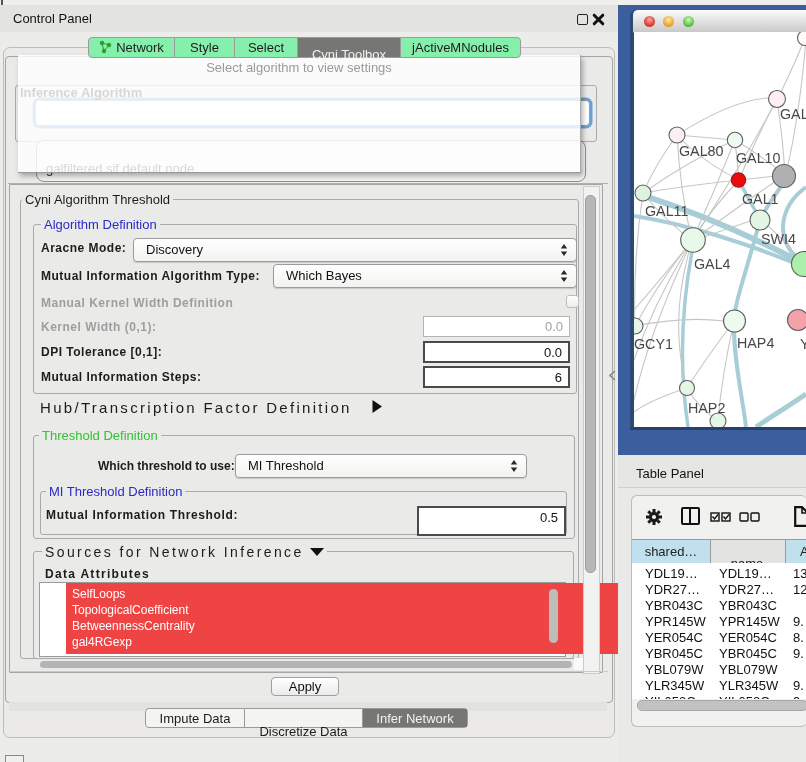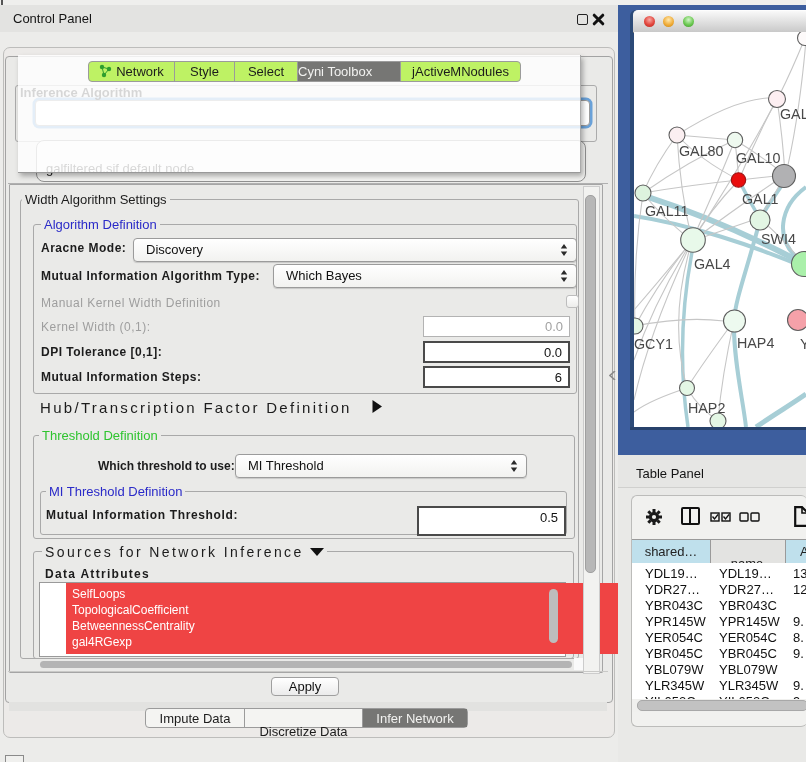--- a/index.html
+++ b/index.html
@@ -1,20 +1,20 @@
 <!DOCTYPE html>
 <html><head>
 <meta charset="utf-8">
 <style>
   html,body{margin:0;padding:0;}
   body{width:806px;height:762px;overflow:hidden;position:relative;
        font-family:"Liberation Sans", sans-serif;background:#ececea;}
   .abs{position:absolute;}
   .blab{font-weight:bold;font-size:12px;color:#1c1c1c;letter-spacing:0.5px;}
-  .glab{font-weight:normal;font-size:12px;color:#9e9e9e;letter-spacing:0.5px;}
+  .glab{font-weight:bold;font-size:12px;color:#9e9e9e;letter-spacing:0.5px;}
   .group{position:absolute;border:1px solid #a9a9a9;border-radius:3px;}
   .gtitle{position:absolute;top:-8px;background:#eaeae8;padding:0 3px;font-size:13px;}
   .combo{position:absolute;background:linear-gradient(#ffffff,#f2f2f0);
          border:1px solid #9b9b9b;border-radius:4px;box-shadow:0 1px 1px rgba(0,0,0,0.15);}
   .combo .ctext{position:absolute;left:12px;top:3px;font-size:13px;color:#111;}
   .arrows{position:absolute;right:8px;top:5px;width:8px;height:12px;}
   .tfield{position:absolute;background:#fff;text-align:right;font-size:13px;color:#111;}
 </style>
 </head>
 <body>
@@ -23,50 +23,50 @@
 <div class="abs" style="left:0;top:0;width:806px;height:5px;background:#efefed;"></div>
 <div class="abs" style="left:1px;top:0;width:2px;height:8px;background:#555;"></div>
 
 <div class="abs" style="left:0;top:5px;width:618px;height:27px;background:#e3e3e1;"></div>
 <div class="abs" style="left:13px;top:11px;font-size:13px;color:#141414;">Control Panel</div>
 <div class="abs" style="left:577px;top:14px;width:9px;height:9px;border:1.5px solid #222;border-radius:2px;"></div>
 <svg class="abs" style="left:592px;top:13px;" width="13" height="13" viewBox="0 0 13 13">
   <path d="M2.2 2.2 L10.8 10.8 M10.8 2.2 L2.2 10.8" stroke="#111" stroke-width="3" stroke-linecap="round"></path>
 </svg>
 
-<div class="abs" style="left:88px;top:37px;height:19px;border:1px solid #9b9b9b;border-radius:4px;background:#bef264;display:flex;font-size:13px;color:#1c1c1c;z-index:5;margin-top:24px;">
+<div class="abs" style="left:88px;top:37px;height:19px;border:1px solid #9b9b9b;border-radius:4px;background:#86efac;display:flex;font-size:13px;color:#1c1c1c;z-index:5;">
   <div style="width:85px;padding-top:2px;border-right:1px solid #9b9b9b;display:flex;justify-content:center;">
     <svg width="13" height="14" viewBox="0 0 13 14" style="margin-right:4px;margin-top:0px;">
       <circle cx="3" cy="3" r="2.2" fill="#2e9e2e"></circle>
         <circle cx="10" cy="5" r="2.2" fill="#2e9e2e"></circle>
         <circle cx="5" cy="11" r="2.2" fill="#2e9e2e"></circle>
       <path d="M3 3 L10 5 L5 11 Z" fill="none" stroke="#2e9e2e" stroke-width="1"></path>
     </svg>Network</div>
   <div style="width:59px;padding-top:2px;border-right:1px solid #9b9b9b;text-align:center;">Style</div>
   <div style="width:62px;padding-top:2px;border-right:1px solid #9b9b9b;text-align:center;">Select</div>
-  <div style="width:102px;padding-top:2px;border-right:1px solid #9b9b9b;background:#767674;color:#f2f2f0;">Cyni Toolbox</div>
+  <div style="width:102px;padding-top:9px;border-right:1px solid #9b9b9b;background:#767674;color:#f2f2f0;text-align:center;">Cyni Toolbox</div>
   <div style="width:119px;padding-top:2px;text-align:center;">jActiveMNodules</div>
 </div>
 
 <div class="abs" style="left:3px;top:47px;width:610px;height:689px;background:#eceae8;border:1px solid #bdbdbb;border-radius:7px;"></div>
 
 <div class="abs" style="left:5px;top:56px;width:606px;height:645px;background:#eaeae8;border:1px solid #a3a3a3;border-radius:4px;"></div>
 
 <div class="abs" style="left:15px;top:85px;width:580px;height:55px;border:1px solid #ababab;border-radius:3px;"></div>
 <div class="abs" style="left:35px;top:100px;width:553px;height:24px;background:#fff;border:1px solid #9b9b9b;border-radius:4px;box-shadow:0 0 0 2.5px #6aa1d8;"></div>
 <div class="abs" style="left:36px;top:140px;width:548px;height:40px;border:1px solid #909090;border-radius:8px;background:#f2f2f0;"></div>
 <div class="abs" style="left:20px;top:85px;font-size:13px;font-weight:bold;color:#1c1c1c;">Inference Algorithm</div>
 <div class="abs" style="left:46px;top:161px;font-size:13px;color:#222;">galfiltered.sif default node</div>
 
 <div class="abs" style="left:8px;top:183px;width:600px;height:1px;background:#b0b0b0;"></div>
 
 <div class="abs" style="left:9px;top:184px;width:592px;height:487px;border:1px solid #a5a5a5;border-radius:1px;"></div>
 
 <div class="group" style="left:20px;top:199px;width:557px;height:458px;background:#eaeae8;">
-  <div class="gtitle" style="left:1px;color:#1c1c1c;">Width Algorithm Settings</div>
+  <div class="gtitle" style="left:1px;color:#1c1c1c;">Cyni Algorithm Threshold</div>
 </div>
 
 <div class="group" style="left:33px;top:224px;width:542px;height:168px;">
   <div class="gtitle" style="left:7px;color:#2a2ac8;">Algorithm Definition</div>
 </div>
 <div class="abs blab" style="left:41px;top:241px;">Aracne Mode:</div>
 <div class="combo" style="left:133px;top:238px;width:442px;height:22px;">
     <span class="ctext">Discovery</span>
   <svg class="arrows" viewBox="0 0 8 12">
       <path d="M4 0 L7.2 4.4 L0.8 4.4 Z M4 12 L0.8 7.6 L7.2 7.6 Z" fill="#2a2a2a"></path>
@@ -137,20 +137,21 @@
   <div style="width:104px;padding-top:2px;background:#767674;color:#f2f2f0;text-align:center;">Infer Network</div>
 </div>
 
 <div class="abs" style="left:5px;top:755px;width:17px;height:10px;border:1.5px solid #8a8a8a;background:#f0f0ee;"></div>
 
 <svg class="abs" style="left:609px;top:371px;" width="7" height="9" viewBox="0 0 7 9">
     <path d="M6 0 L1 4.5 L6 9" fill="none" stroke="#8a8a8a" stroke-width="1.6"></path>
   </svg>
 
 <div class="abs" style="left:18px;top:55px;width:562px;height:117px;background:rgba(255,255,255,0.82);border-right:1px solid #aaa;border-bottom:1px solid #999;box-shadow:2px 3px 5px rgba(0,0,0,0.3);">
+  <div style="position:absolute;left:0;top:5px;width:100%;text-align:center;font-size:13px;color:#9a9a9a;">Select algorithm to view settings</div>
 </div>
 
 <div class="abs" style="left:618px;top:5px;width:188px;height:450px;background:#3d5e9e;"></div>
 
 <div class="abs" style="left:630px;top:10px;width:176px;height:417px;background:#2c4a78;border-radius:6px 0 0 0;"></div>
 <div class="abs" style="left:633px;top:10px;width:173px;height:21px;background:linear-gradient(#f9f9f9,#c9c9c9);border-bottom:1px solid #7e7e7e;border-top:1px solid #fdfdfd;border-radius:5px 0 0 0;"></div>
 <div class="abs" style="left:644px;top:16px;width:11px;height:11px;border-radius:50%;background:radial-gradient(circle at 50% 35%,#f8a9a4 0%,#e2463d 55%,#b5271f 100%);"></div>
 <div class="abs" style="left:663px;top:16px;width:11px;height:11px;border-radius:50%;background:radial-gradient(circle at 50% 35%,#ffe9b0 0%,#f0ad3a 55%,#c9820d 100%);"></div>
 <div class="abs" style="left:683px;top:16px;width:11px;height:11px;border-radius:50%;background:radial-gradient(circle at 50% 35%,#d2f5c8 0%,#6cc952 55%,#3d9627 100%);"></div>
 

